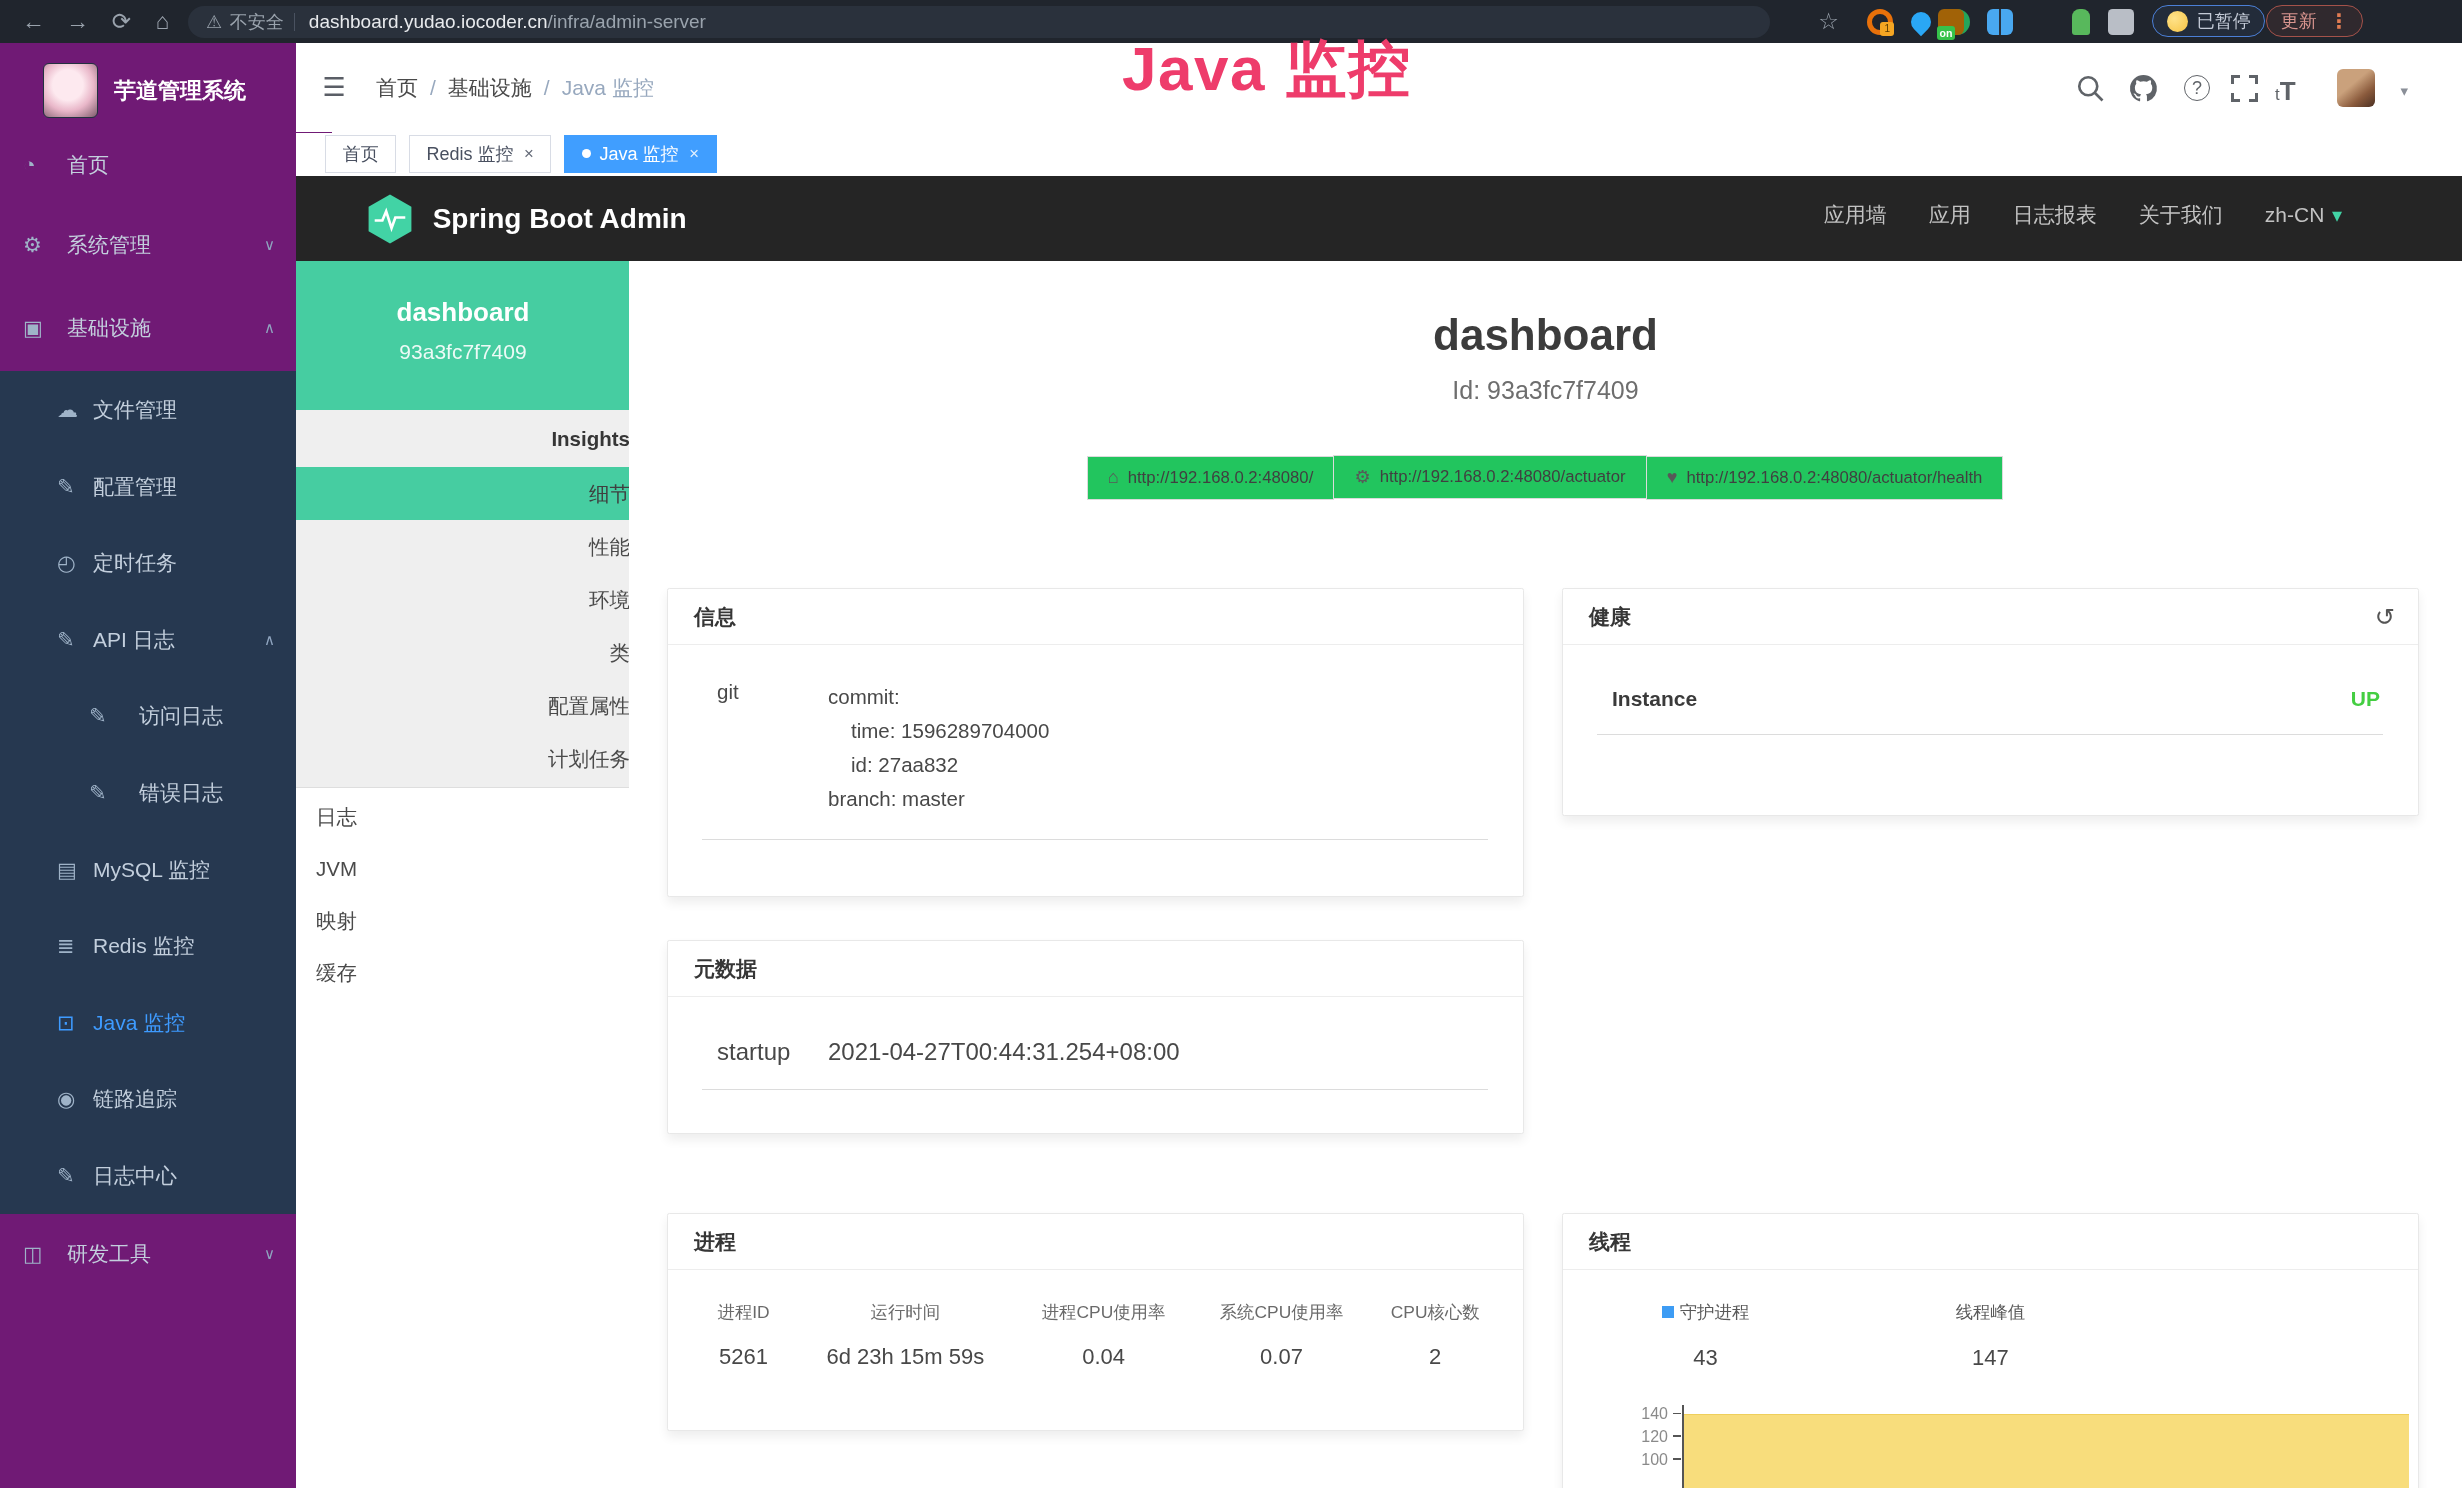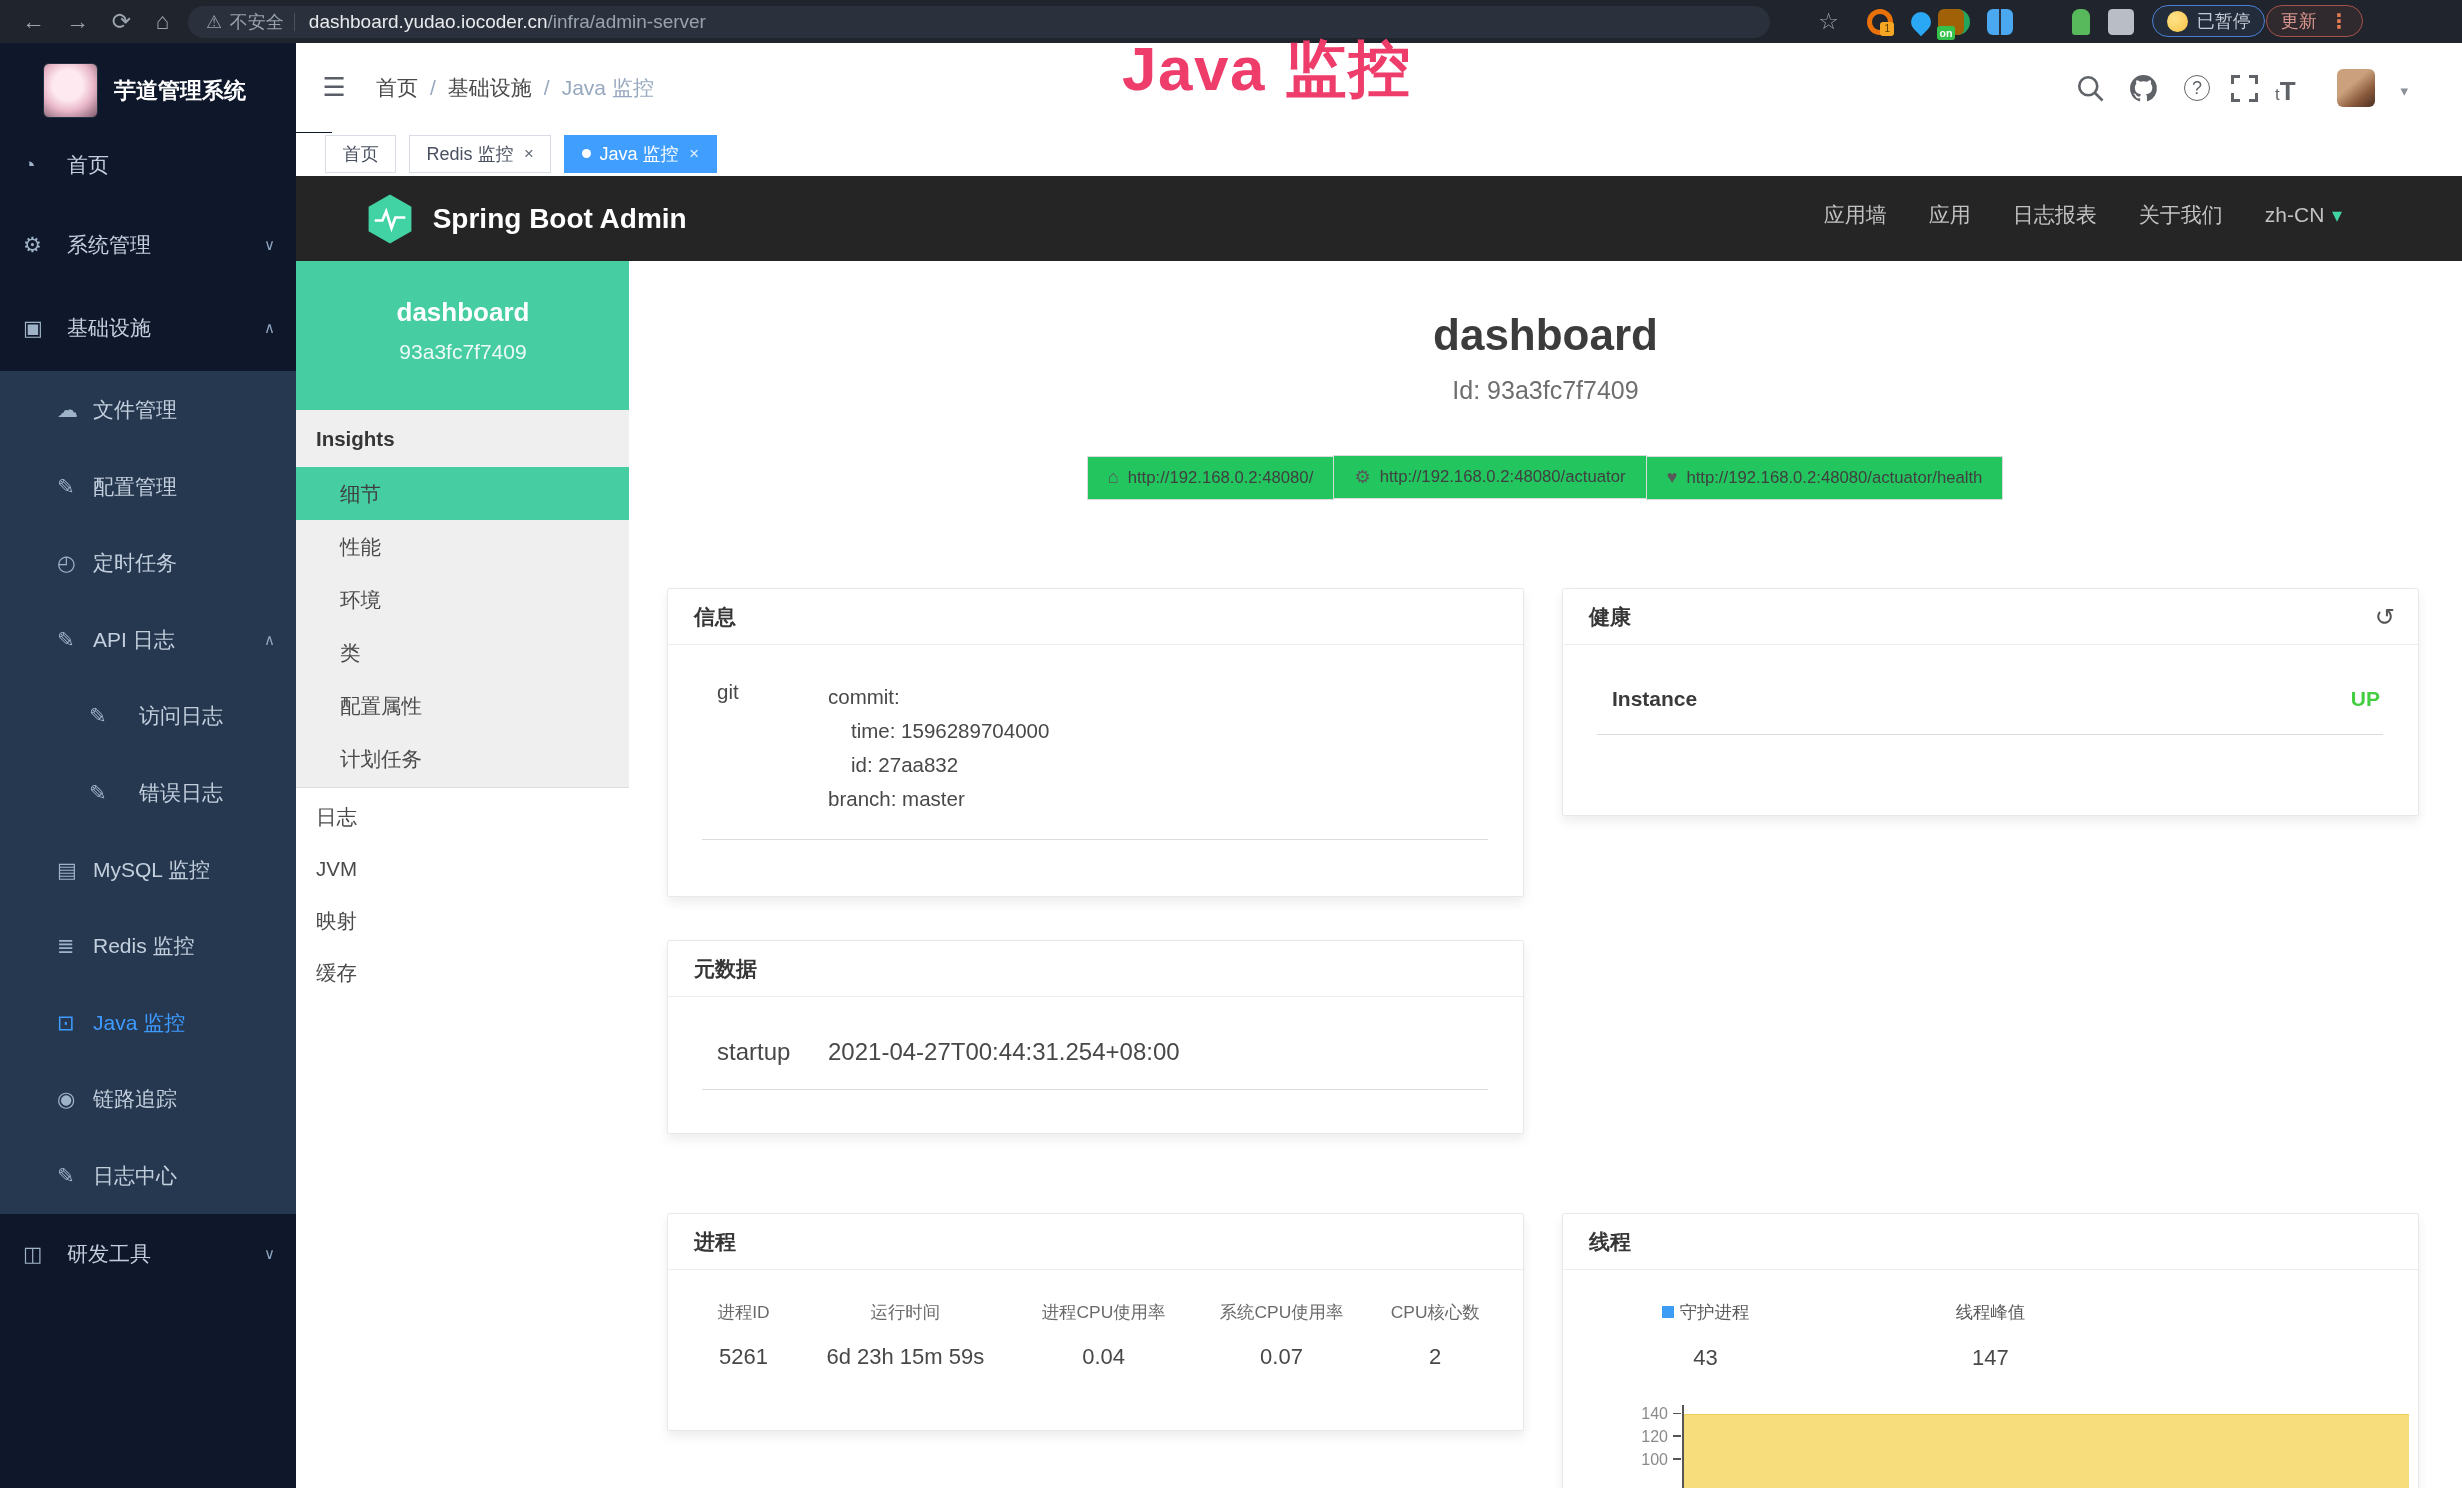--- a/index.html
+++ b/index.html
@@ -31,21 +31,21 @@
   .pill{position:absolute;top:5.3px;height:32px;border-radius:16px;display:flex;align-items:center;padding:0 13.7px;}
   .pill-paused{left:2152px;border:1.5px solid #4b7fd6;background:rgba(75,127,214,.08);}
   .face{width:21px;height:21px;border-radius:50%;background:radial-gradient(circle at 35% 35%,#ffe38a,#f6c344);margin-right:9px;}
   .pill-paused .txt{font-size:18px;color:#c3cad6;}
   .pill-update{left:2266px;border:1.5px solid #a4524a;background:rgba(200,80,60,.10);}
   .pill-update .txt{font-size:18px;color:#d9958f;}
   .kebab{margin-left:12px;color:#e07b52;font-size:20px;font-weight:700;}
   .kebab::before{content:"⋮";}
 
   
-  .sidebar{position:absolute;left:0;top:43px;width:332px;height:1445px;background:#0f172a;}
+  .sidebar{position:absolute;left:0;top:43px;width:332px;height:1445px;background:#701a75;}
   .brand-row{position:absolute;left:0;top:15px;width:296px;height:68px;}
   .brand-logo{position:absolute;left:43px;top:4.6px;width:55px;height:55px;border-radius:6px;background:radial-gradient(circle at 45% 40%,#fde9ef 0 35%,#e9b7c9 60%,#7d5a6b 100%);border:0.8px solid #223140;}
   .brand-name{position:absolute;left:114px;top:0;height:65px;line-height:65px;font-size:22px;font-weight:700;color:#fff;}
   .menu-item{position:absolute;left:0;width:296px;height:80px;cursor:pointer;}
   .submenu{position:absolute;left:0;top:328px;width:296px;height:843px;background:#263850;}
   .submenu .menu-item{height:77px;}
   .mi-icon{position:absolute;top:0;height:100%;display:flex;align-items:center;font-size:21px;color:#9fb3c8;}
   .mi-label{position:absolute;top:0;height:100%;display:flex;align-items:center;font-size:21px;color:#c3cfdd;}
   .lvl1 .mi-icon{left:23px;} .lvl1 .mi-label{left:67px;}
   .lvl2 .mi-icon{left:57px;} .lvl2 .mi-label{left:93px;}
@@ -97,21 +97,21 @@
   .sba-nav-item{color:#c2c2c2;font-size:21px;cursor:pointer;}
   .sba-locale{color:#c2c2c2;font-size:21px;cursor:pointer;display:flex;align-items:center;}
   .locale-caret{color:#42d3a5;font-size:20px;margin-left:7.6px;}
   .locale-caret::before{content:"▾";}
 
   
   .sbaside{position:absolute;left:296px;top:261px;width:334px;height:1228px;background:#fff;}
   .app-block{position:absolute;left:0;top:0;width:334px;height:149px;background:#46cda1;text-align:center;cursor:pointer;}
   .app-name{padding-top:36px;font-size:26px;font-weight:700;color:#fff;}
   .app-id{margin-top:12px;font-size:21px;color:rgba(255,255,255,.9);}
-  .insights-panel{position:absolute;left:0;top:149px;width:334px;height:378px;background:#efefef;border-bottom:0.8px solid #dedede;}
+  .insights-panel{position:absolute;left:0;top:149px;width:334px;height:378px;background:#efefef;border-bottom:0.8px solid #dedede;text-align:right;}
   .insights-title{height:57px;line-height:57px;padding-left:20px;font-size:20.5px;font-weight:600;color:#363636;}
   .ins-item{height:53px;line-height:53px;padding-left:44px;font-size:20.5px;color:#4a4a4a;cursor:pointer;}
   .ins-item.selected{background:#46cda1;color:#3f3f3f;}
   .root-items{position:absolute;left:0;top:530px;width:334px;}
   .root-item{height:52px;line-height:52px;padding-left:20px;font-size:20.5px;color:#4a4a4a;cursor:pointer;background:#fff;}
 
   
   .sbamain{position:absolute;left:629px;top:261px;width:1833px;height:1228px;background:#fff;}
   .sba-title{position:absolute;left:0;right:0;top:49px;text-align:center;font-size:44px;font-weight:700;color:#3c3c3c;}
   .sba-subtitle{position:absolute;left:0;right:0;top:115px;text-align:center;font-size:25px;color:#6e6e6e;}

